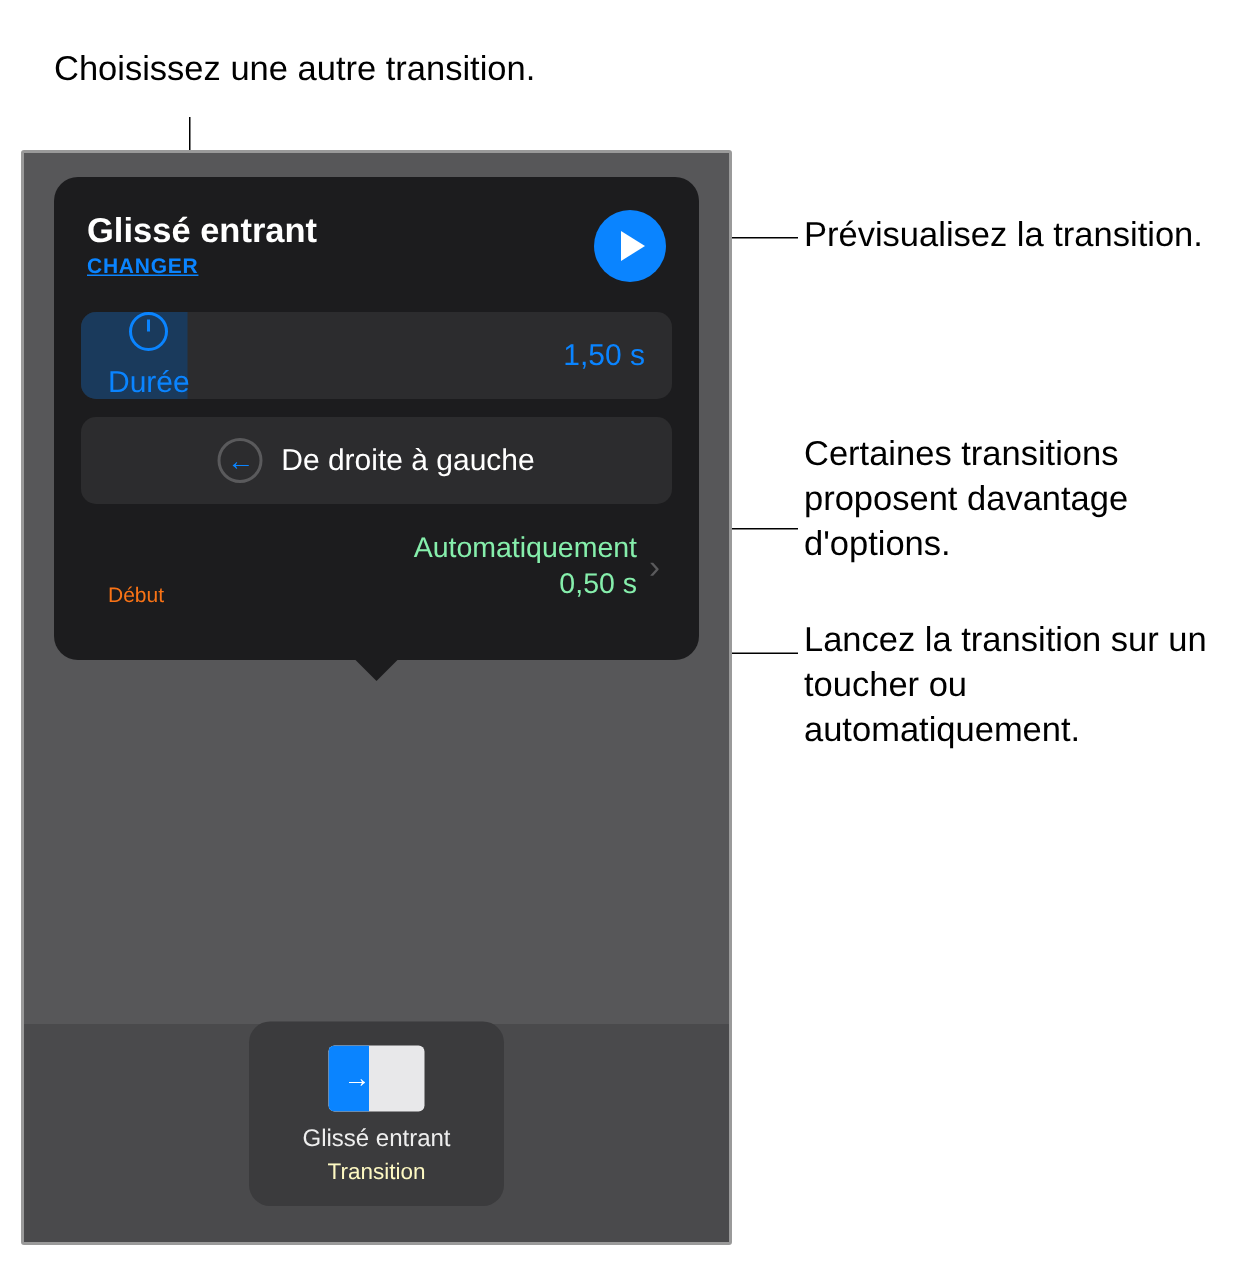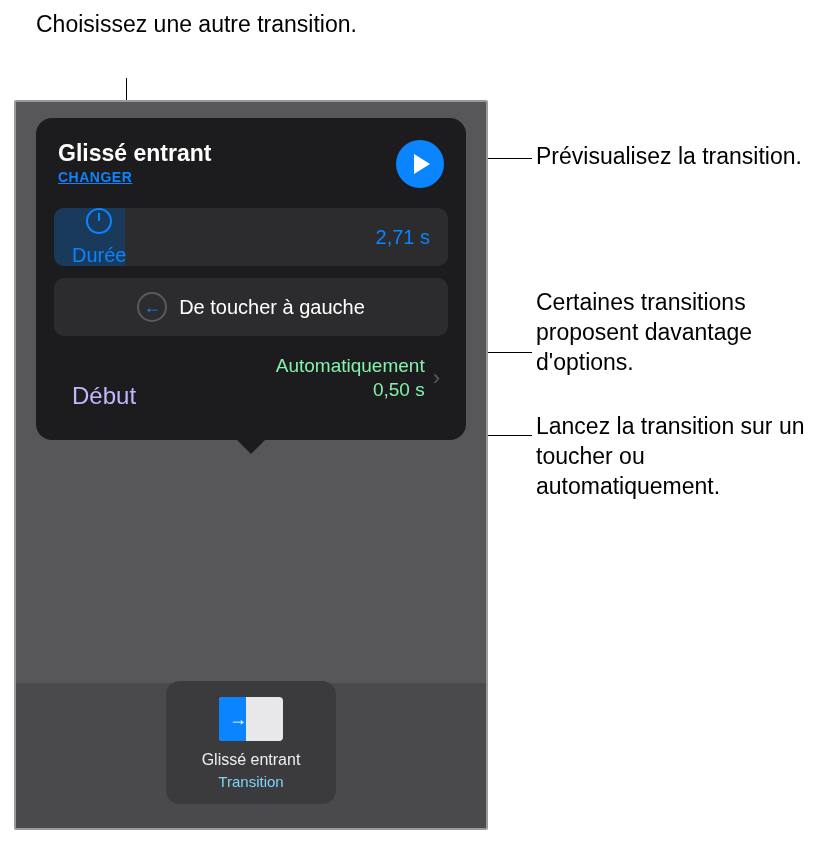--- a/index.html
+++ b/index.html
@@ -6,21 +6,21 @@
     body {
       font-family: -apple-system, BlinkMacSystemFont, 'Segoe UI', Helvetica, Arial, sans-serif;
       background: #fff;
       width: 830px;
       height: 846px;
       position: relative;
     }
     .callout-top {
       position: absolute;
       left: 36px;
-      top: 10px;
+      top: 31px;
       font-size: 23px;
       line-height: 1.3;
       color: #000;
       text-align: right;
     }
     .callout-top-line {
       position: absolute;
       left: 126px;
       top: 78px;
       width: 1px;
@@ -175,21 +175,21 @@
       font-size: 18px;
       font-weight: bold;
     }
     .start-row {
       background: transparent;
       justify-content: space-between;
       padding: 0 8px 0 18px;
       margin-bottom: 10px;
       height: 60px;
     }
-    .start-label { color: #c4b5fd; font-size: 24px; margin-top: 36px; }
+    .start-label { color: #f97316; font-size: 14px; margin-top: 36px; }
     .start-value-block {
       display: flex;
       align-items: center;
       gap: 8px;
     }
     .start-value {
       color: #86efac;
       font-size: 19px;
       text-align: right;
       line-height: 1.25;
@@ -233,21 +233,21 @@
     }
     .thumb-arrow {
       position: absolute;
       left: 10px; top: 50%;
       transform: translateY(-50%);
       color: #fff;
       font-size: 18px;
       font-weight: bold;
     }
     .thumb-title { color: #eee; font-size: 16px; }
-    .thumb-sub { color: #7dd3fc; font-size: 15px; margin-top: -6px; }
+    .thumb-sub { color: #fef9c3; font-size: 15px; margin-top: -6px; }
   </style>
 </head>
 <body>
 
 <div class="callout-top">Choisissez une autre transition.</div>
 <div class="callout-top-line"></div>
 
 <div class="callout-right callout-preview">Prévisualisez la transition.</div>
 <div class="callout-line-h line-preview"></div>
 
@@ -270,26 +270,26 @@
         <span class="play-triangle"></span>
       </button>
     </div>
 
     <div class="row duration-row">
       <div class="duration-fill"></div>
       <div class="duration-left">
         <span class="stopwatch"></span>
         <span>Durée</span>
       </div>
-      <div class="duration-right">2,71 s</div>
+      <div class="duration-right">1,50 s</div>
     </div>
 
     <div class="row direction-row">
       <span class="arrow-circle">←</span>
-      <span>De toucher à gauche</span>
+      <span>De droite à gauche</span>
     </div>
 
     <div class="row start-row">
       <span class="start-label">Début</span>
       <div class="start-value-block">
         <div class="start-value">
           <div>Automatiquement</div>
           <div>0,50 s</div>
         </div>
         <span class="chevron">›</span>

